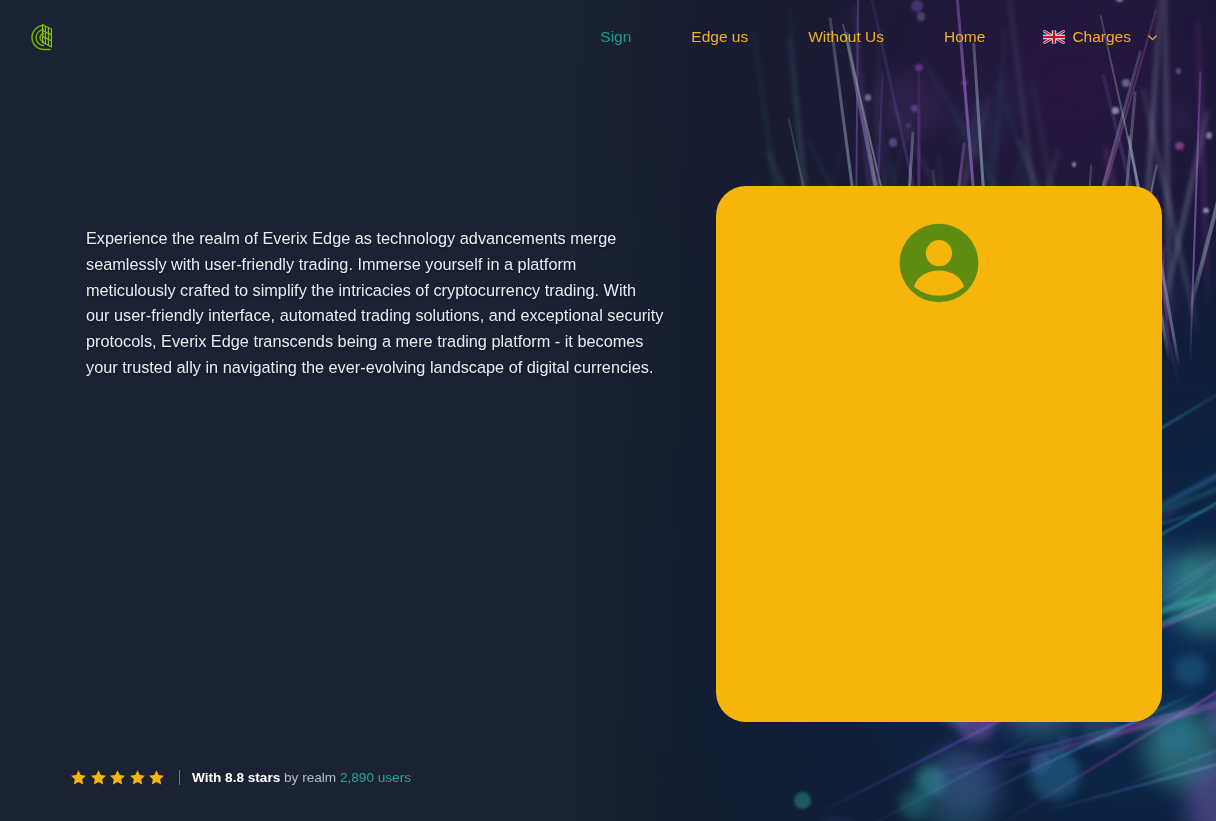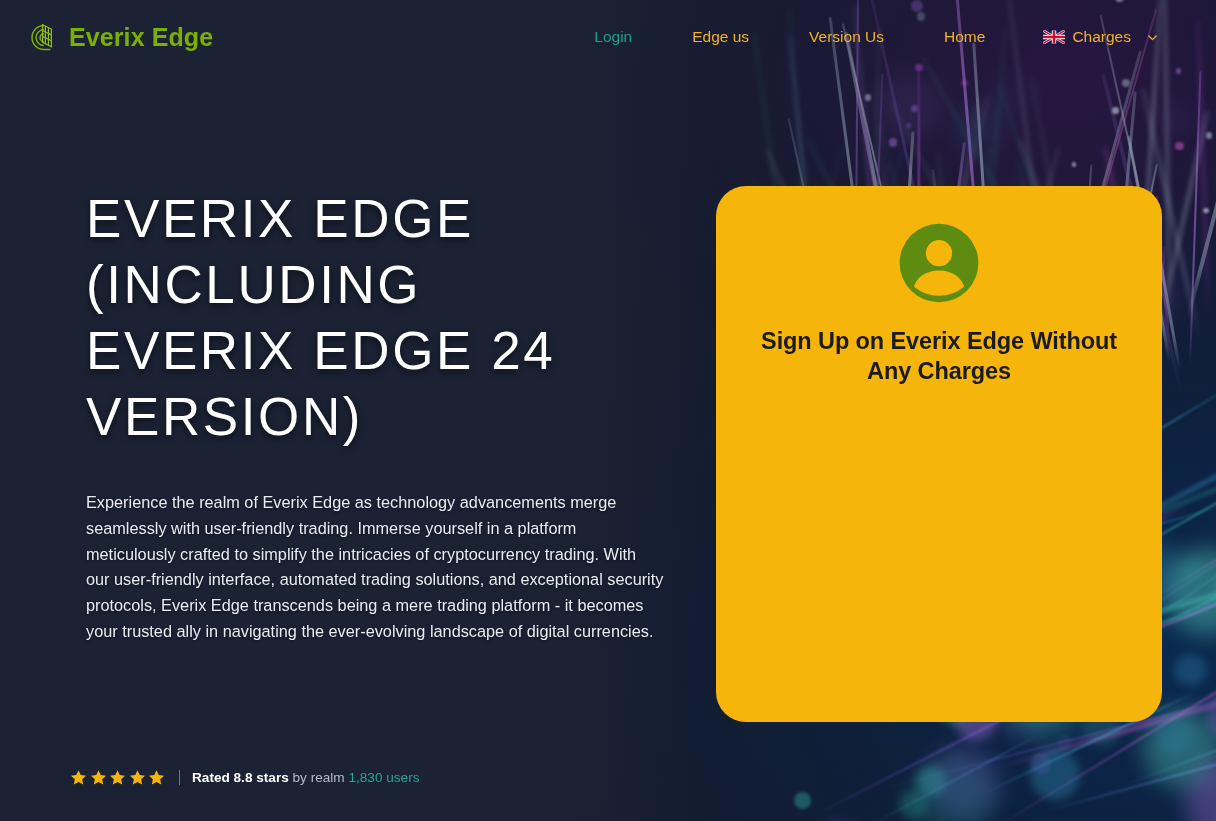--- a/index.html
+++ b/index.html
@@ -454,47 +454,45 @@
         <path d="M22 13.7 A4 4 0 1 0 22 21.7"></path>
       </g>
       <g stroke="#8fbf18" stroke-width="1.2" fill="none">
         <path d="M20.5 4.6 L20.5 22.4 L29.4 26.8 L29.4 9.0 Z"></path>
         <path d="M20.5 10.5 L29.4 14.9"></path>
         <path d="M20.5 16.4 L29.4 20.8"></path>
         <path d="M23.4 6.0 L23.4 23.8"></path>
         <path d="M26.4 7.5 L26.4 25.3"></path>
       </g>
     </svg>
-    <span class="brand-name">Everix Edge</span>
   </div>
 
   <nav class="nav">
-    <a class="nav-item active">Login</a>
+    <a class="nav-item active">Sign</a>
     <a class="nav-item">Edge us</a>
-    <a class="nav-item">Version Us</a>
+    <a class="nav-item">Without Us</a>
     <a class="nav-item">Home</a>
 
     <div class="lang">
       <svg class="flag" viewBox="0 0 60 36">
         <rect width="60" height="36" fill="#012169"></rect>
         <path d="M0,0 L60,36 M60,0 L0,36" stroke="#ffffff" stroke-width="7"></path>
         <path d="M0,0 L60,36 M60,0 L0,36" stroke="#C8102E" stroke-width="4"></path>
         <path d="M30,0 L30,36 M0,18 L60,18" stroke="#ffffff" stroke-width="12"></path>
         <path d="M30,0 L30,36 M0,18 L60,18" stroke="#C8102E" stroke-width="7"></path>
       </svg>
       <span class="lang-label">Charges</span>
       <svg class="chev" viewBox="0 0 12 12">
         <path d="M2 4.3 L6 8.3 L10 4.3" fill="none" stroke="#f0b323" stroke-width="1.4" stroke-linecap="round" stroke-linejoin="round"></path>
       </svg>
     </div>
   </nav>
 </header>
 
 <section class="hero-left">
-  <h1 class="hero-title">Everix Edge (including Everix Edge 24 Version)</h1>
   <p class="hero-text">Experience the realm of Everix Edge as technology advancements merge seamlessly with user-friendly trading. Immerse yourself in a platform meticulously crafted to simplify the intricacies of cryptocurrency trading. With our user-friendly interface, automated trading solutions, and exceptional security protocols, Everix Edge transcends being a mere trading platform - it becomes your trusted ally in navigating the ever-evolving landscape of digital currencies.</p>
 </section>
 
 <div class="rating">
   <div class="stars" id="stars-container">
       <svg class="star" viewBox="0 0 24 24">
         <path d="M12 1.6 L15.2 8.5 L22.6 9.4 L17.2 14.6 L18.6 22 L12 18.4 L5.4 22 L6.8 14.6 L1.4 9.4 L8.8 8.5 Z" fill="#f5b50b"></path>
       </svg>
       <svg class="star" viewBox="0 0 24 24">
         <path d="M12 1.6 L15.2 8.5 L22.6 9.4 L17.2 14.6 L18.6 22 L12 18.4 L5.4 22 L6.8 14.6 L1.4 9.4 L8.8 8.5 Z" fill="#f5b50b"></path>
@@ -504,27 +502,26 @@
       </svg>
       <svg class="star" viewBox="0 0 24 24">
         <path d="M12 1.6 L15.2 8.5 L22.6 9.4 L17.2 14.6 L18.6 22 L12 18.4 L5.4 22 L6.8 14.6 L1.4 9.4 L8.8 8.5 Z" fill="#f5b50b"></path>
       </svg>
       <svg class="star" viewBox="0 0 24 24">
         <path d="M12 1.6 L15.2 8.5 L22.6 9.4 L17.2 14.6 L18.6 22 L12 18.4 L5.4 22 L6.8 14.6 L1.4 9.4 L8.8 8.5 Z" fill="#f5b50b"></path>
       </svg>
     </div>
   <div class="rating-divider"></div>
   <div class="rating-text">
-    <span class="b">Rated</span><span>&nbsp;</span><span class="b">8.8 stars</span><span>&nbsp;</span><span class="muted">by realm</span><span>&nbsp;</span><span class="accent">1,830 users</span>
+    <span class="b">With</span><span>&nbsp;</span><span class="b">8.8 stars</span><span>&nbsp;</span><span class="muted">by realm</span><span>&nbsp;</span><span class="accent">2,890 users</span>
   </div>
 </div>
 
 <section class="signup-card">
 
   <svg class="avatar-icon" viewBox="0 0 100 100">
     <circle cx="50" cy="50" r="48" fill="#5e8c11"></circle>
     <circle cx="50" cy="38" r="16" fill="#f5b50b"></circle>
     <path d="M50 59 C33 59 21.5 69 19.5 79 A48 48 0 0 0 80.5 79 C78.5 69 67 59 50 59 Z" fill="#f5b50b"></path>
   </svg>
 
-  <h2 class="card-title">Sign Up on Everix Edge Without Any Charges</h2>
 
 </section>
 
 </body></html>

